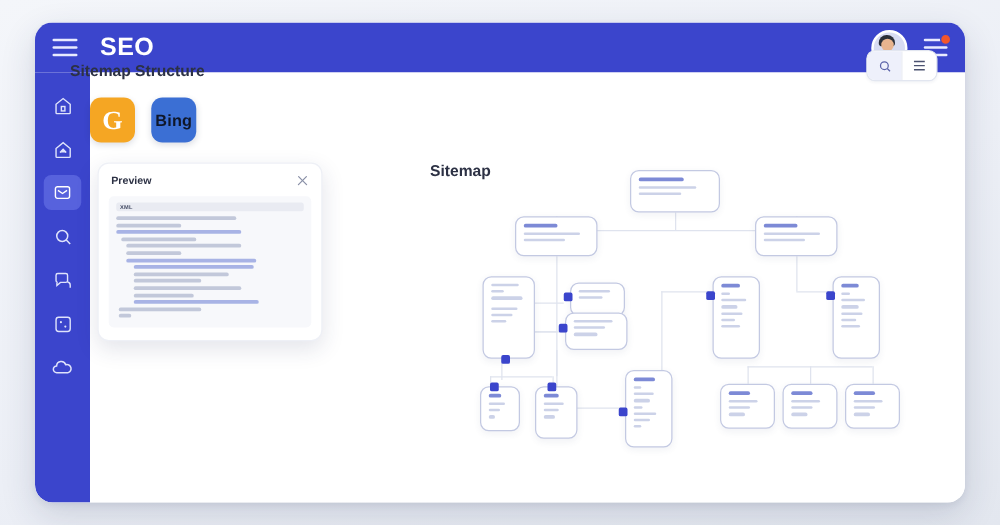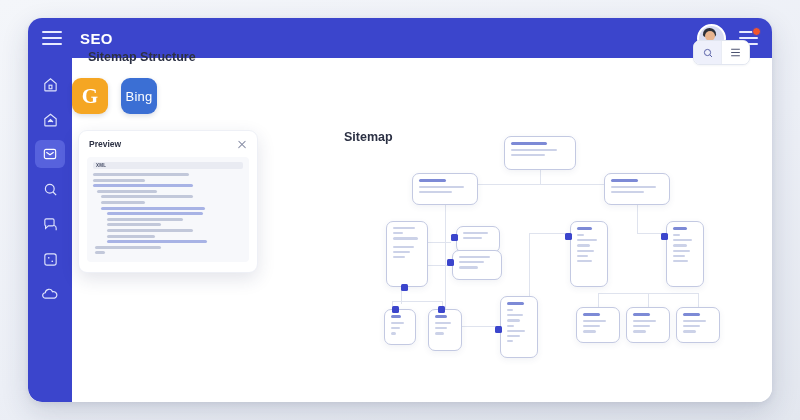--- a/index.html
+++ b/index.html
@@ -18,21 +18,21 @@
   }
 
   
   .topbar{
     position:absolute;left:0;top:0;width:744px;height:40px;
     background:#3b45cc;display:flex;align-items:center;
   }
   .topbar .burger{margin-left:14px;width:20px;height:14px;cursor:pointer;}
   .topbar .burger span{display:block;height:2px;background:#e8eaff;border-radius:2px;margin-bottom:4px;}
   .topbar .burger span:last-child{margin-bottom:0;}
-  .brand{margin-left:18px;color:#ffffff;font-size:15px;font-weight:700;letter-spacing:.4px;}
+  .brand{margin-left:18px;color:#ffffff;font-size:20px;font-weight:700;letter-spacing:.4px;}
   .topbar-right{margin-left:auto;display:flex;align-items:center;margin-right:14px;gap:13px;}
   .avatar{
     width:25px;height:25px;border-radius:50%;background:#d8dcf2;
     border:2px solid #ffffff;overflow:hidden;position:relative;cursor:pointer;
   }
   .avatar .hair{position:absolute;left:4px;top:2px;width:13px;height:9px;background:#2b2f38;border-radius:7px 7px 3px 3px;}
   .avatar .face{position:absolute;left:5.5px;top:5px;width:10px;height:10px;background:#e8b48f;border-radius:50%;}
   .avatar .body{position:absolute;left:1px;top:14px;width:19px;height:12px;background:#2f3545;border-radius:8px 8px 0 0;}
   .avatar .shirt{position:absolute;left:7px;top:14px;width:7px;height:10px;background:#f2f4fa;border-radius:2px;}
   .notif{position:relative;width:19px;height:14px;cursor:pointer;}
@@ -52,41 +52,41 @@
   .nav-item{
     width:30px;height:28px;margin-bottom:7px;border-radius:6px;
     display:flex;align-items:center;justify-content:center;cursor:pointer;
   }
   .nav-item.active{background:#5762dd;}
   .nav-item svg{display:block;}
 
   
   .content{position:absolute;left:44px;top:40px;width:700px;height:344px;background:#ffffff;}
   .page-title{
-    position:absolute;left:60px;top:32px;font-size:12.5px;color:#2c3144;font-weight:600;
+    position:absolute;left:28px;top:32px;font-size:12.5px;color:#2c3144;font-weight:600;
   }
   .view-toggle{
     position:absolute;right:22px;top:22px;display:flex;
     border:1px solid #e2e6f0;border-radius:7px;overflow:hidden;background:#fff;
     box-shadow:0 1px 2px rgba(40,50,90,.05);
   }
   .view-toggle .tgl{
     width:27px;height:23px;display:flex;align-items:center;justify-content:center;cursor:pointer;background:#fff;
   }
   .view-toggle .tgl.active{background:#eef0fb;}
   .view-toggle .tgl + .tgl{border-left:1px solid #e9ecf4;}
 
   
   .engines{position:absolute;left:44px;top:60px;display:flex;gap:13px;}
   .chip{width:36px;height:36px;border-radius:9px;display:flex;align-items:center;justify-content:center;
         box-shadow:0 2px 5px rgba(40,50,90,.16);cursor:pointer;}
   .chip.google{background:#f5a623;}
   .chip.bing{background:#3b6fd4;}
   .chip .g-letter{font-size:21px;font-weight:700;color:#ffffff;line-height:1;font-family:"Liberation Serif",serif;}
-  .chip .bing-text{font-size:13px;font-weight:400;color:#ffffff;letter-spacing:.2px;}
+  .chip .bing-text{font-size:13px;font-weight:700;color:#0f172a;letter-spacing:.2px;}
 
   
   .preview-card{
     position:absolute;left:50px;top:112px;width:180px;height:143px;
     background:#ffffff;border-radius:9px;border:1px solid #eef0f6;
     box-shadow:0 6px 18px rgba(40,50,90,.13);
     box-sizing:border-box;
   }
   .preview-head{
     height:26px;display:flex;align-items:center;padding:0 10px;box-sizing:border-box;

